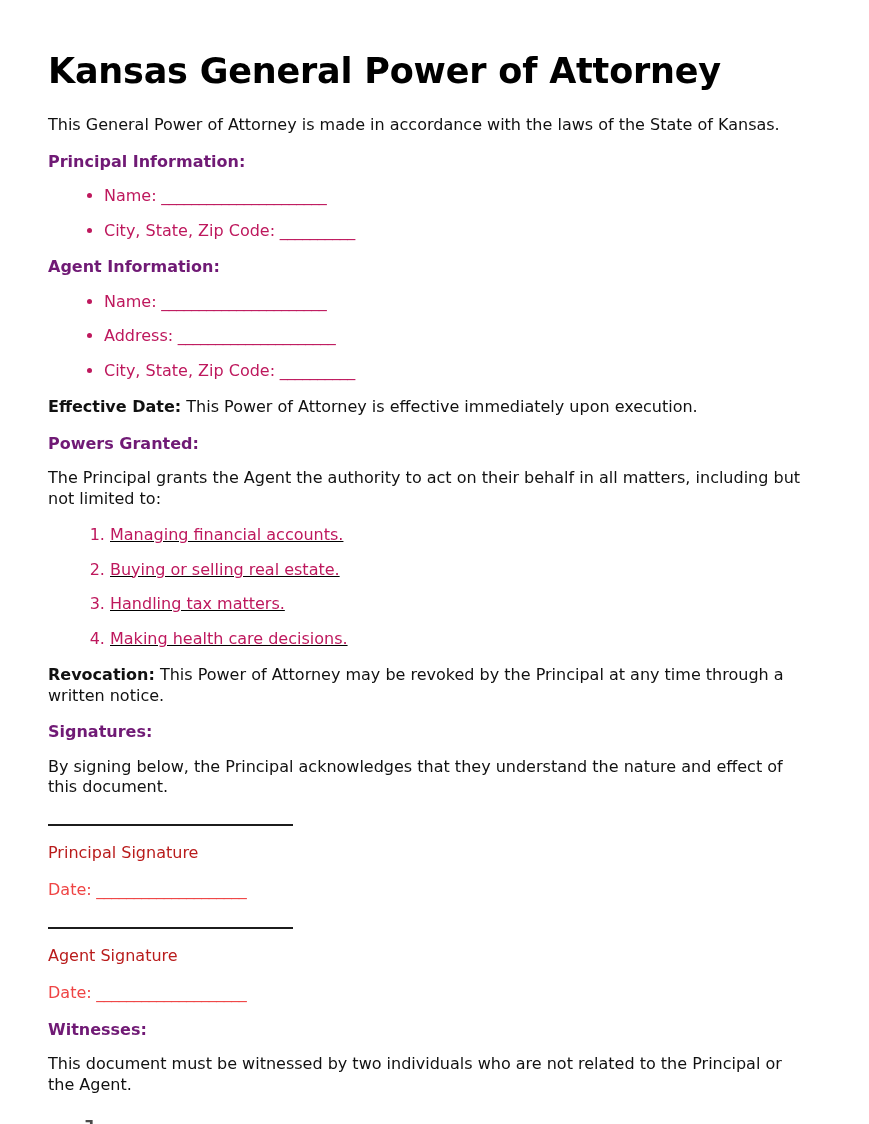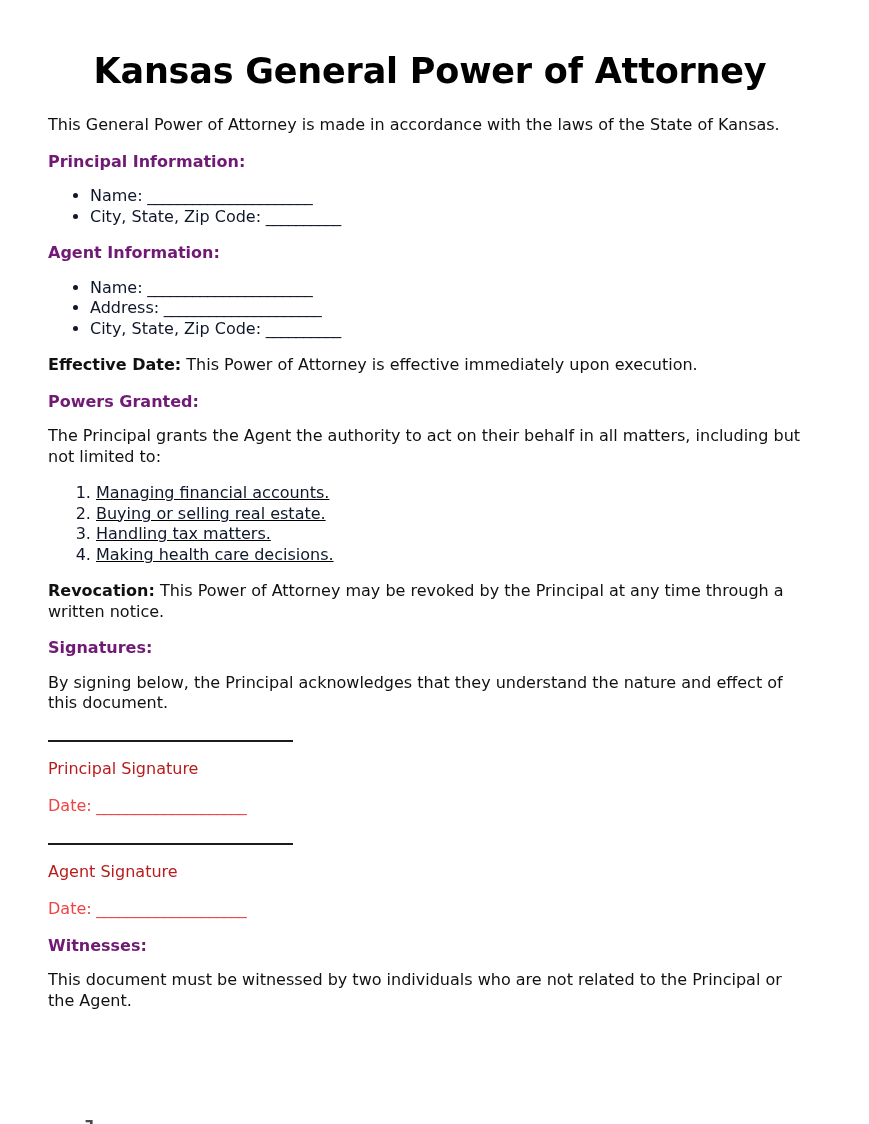--- a/index.html
+++ b/index.html
@@ -22,21 +22,20 @@
     box-sizing: border-box;
     padding: 52px 57px 0 48px;
   }
   .doc-title {
     font-size: 35px;
     font-weight: bold;
     line-height: 1.12;
     letter-spacing: -0.2px;
     margin: 0 0 24px 0;
     color: #000;
-    text-align: center;
   }
   .para {
     font-size: 16px;
     line-height: 20.5px;
     margin: 4px 0 16px 0;
     max-width: 765px;
     color: #111;
   }
   .para.tight {
     margin-bottom: 14px;
@@ -61,23 +60,23 @@
   }
   ol.powers-list {
     list-style: decimal;
     padding-left: 48px;
     text-decoration: underline;
   }
   ul.field-list li,
   ol.powers-list li {
     font-size: 16px;
     line-height: 20.5px;
-    margin: 0;
+    margin: 14px;
     padding: 0;
-    color: #0f172a;
+    color: #be185d;
   }
   .blank {
     letter-spacing: -0.5px;
     white-space: pre;
   }
   .sig-block {
     margin-top: 26px;
   }
   .sig-rule {
     width: 245px;

